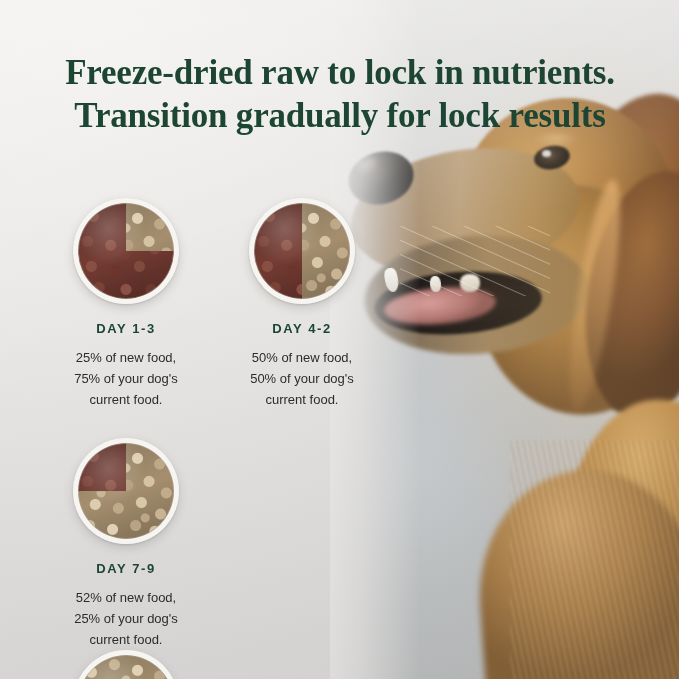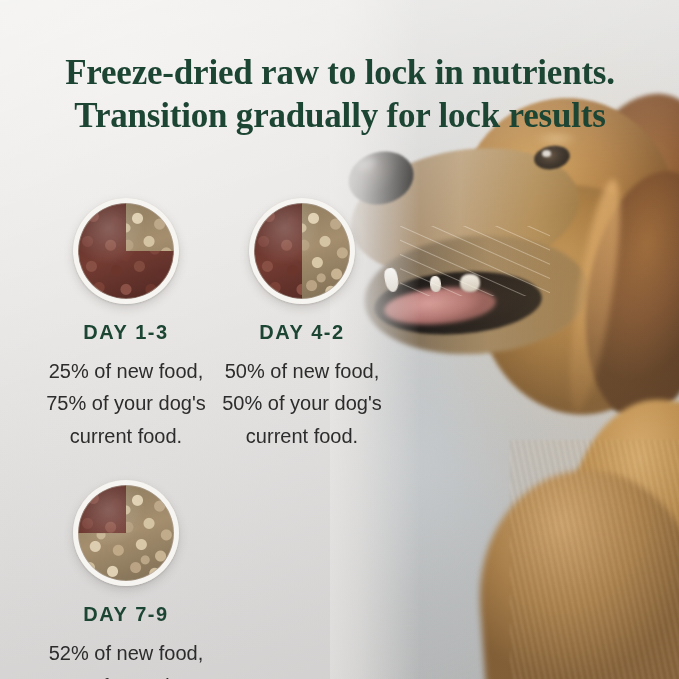--- a/index.html
+++ b/index.html
@@ -344,29 +344,29 @@
     inset: 0;
     border-radius: 50%;
     box-shadow: inset 0 0 0 5px #f7f5f1, inset 0 0 0 6px rgba(180,172,160,0.55);
     pointer-events: none;
   }
 
   
   .day-label {
     margin-top: 17px;
     color: #1d4534;
-    font-size: 20px;
+    font-size: 13px;
     font-weight: bold;
     letter-spacing: 1.6px;
     text-align: center;
   }
   .desc {
     margin-top: 11px;
     color: #2c2c2c;
-    font-size: 20px;
+    font-size: 13px;
     line-height: 1.62;
     text-align: center;
     white-space: pre-line;
   }
 </style>
 </head>
 <body>
 
 <div id="canvas">
 

